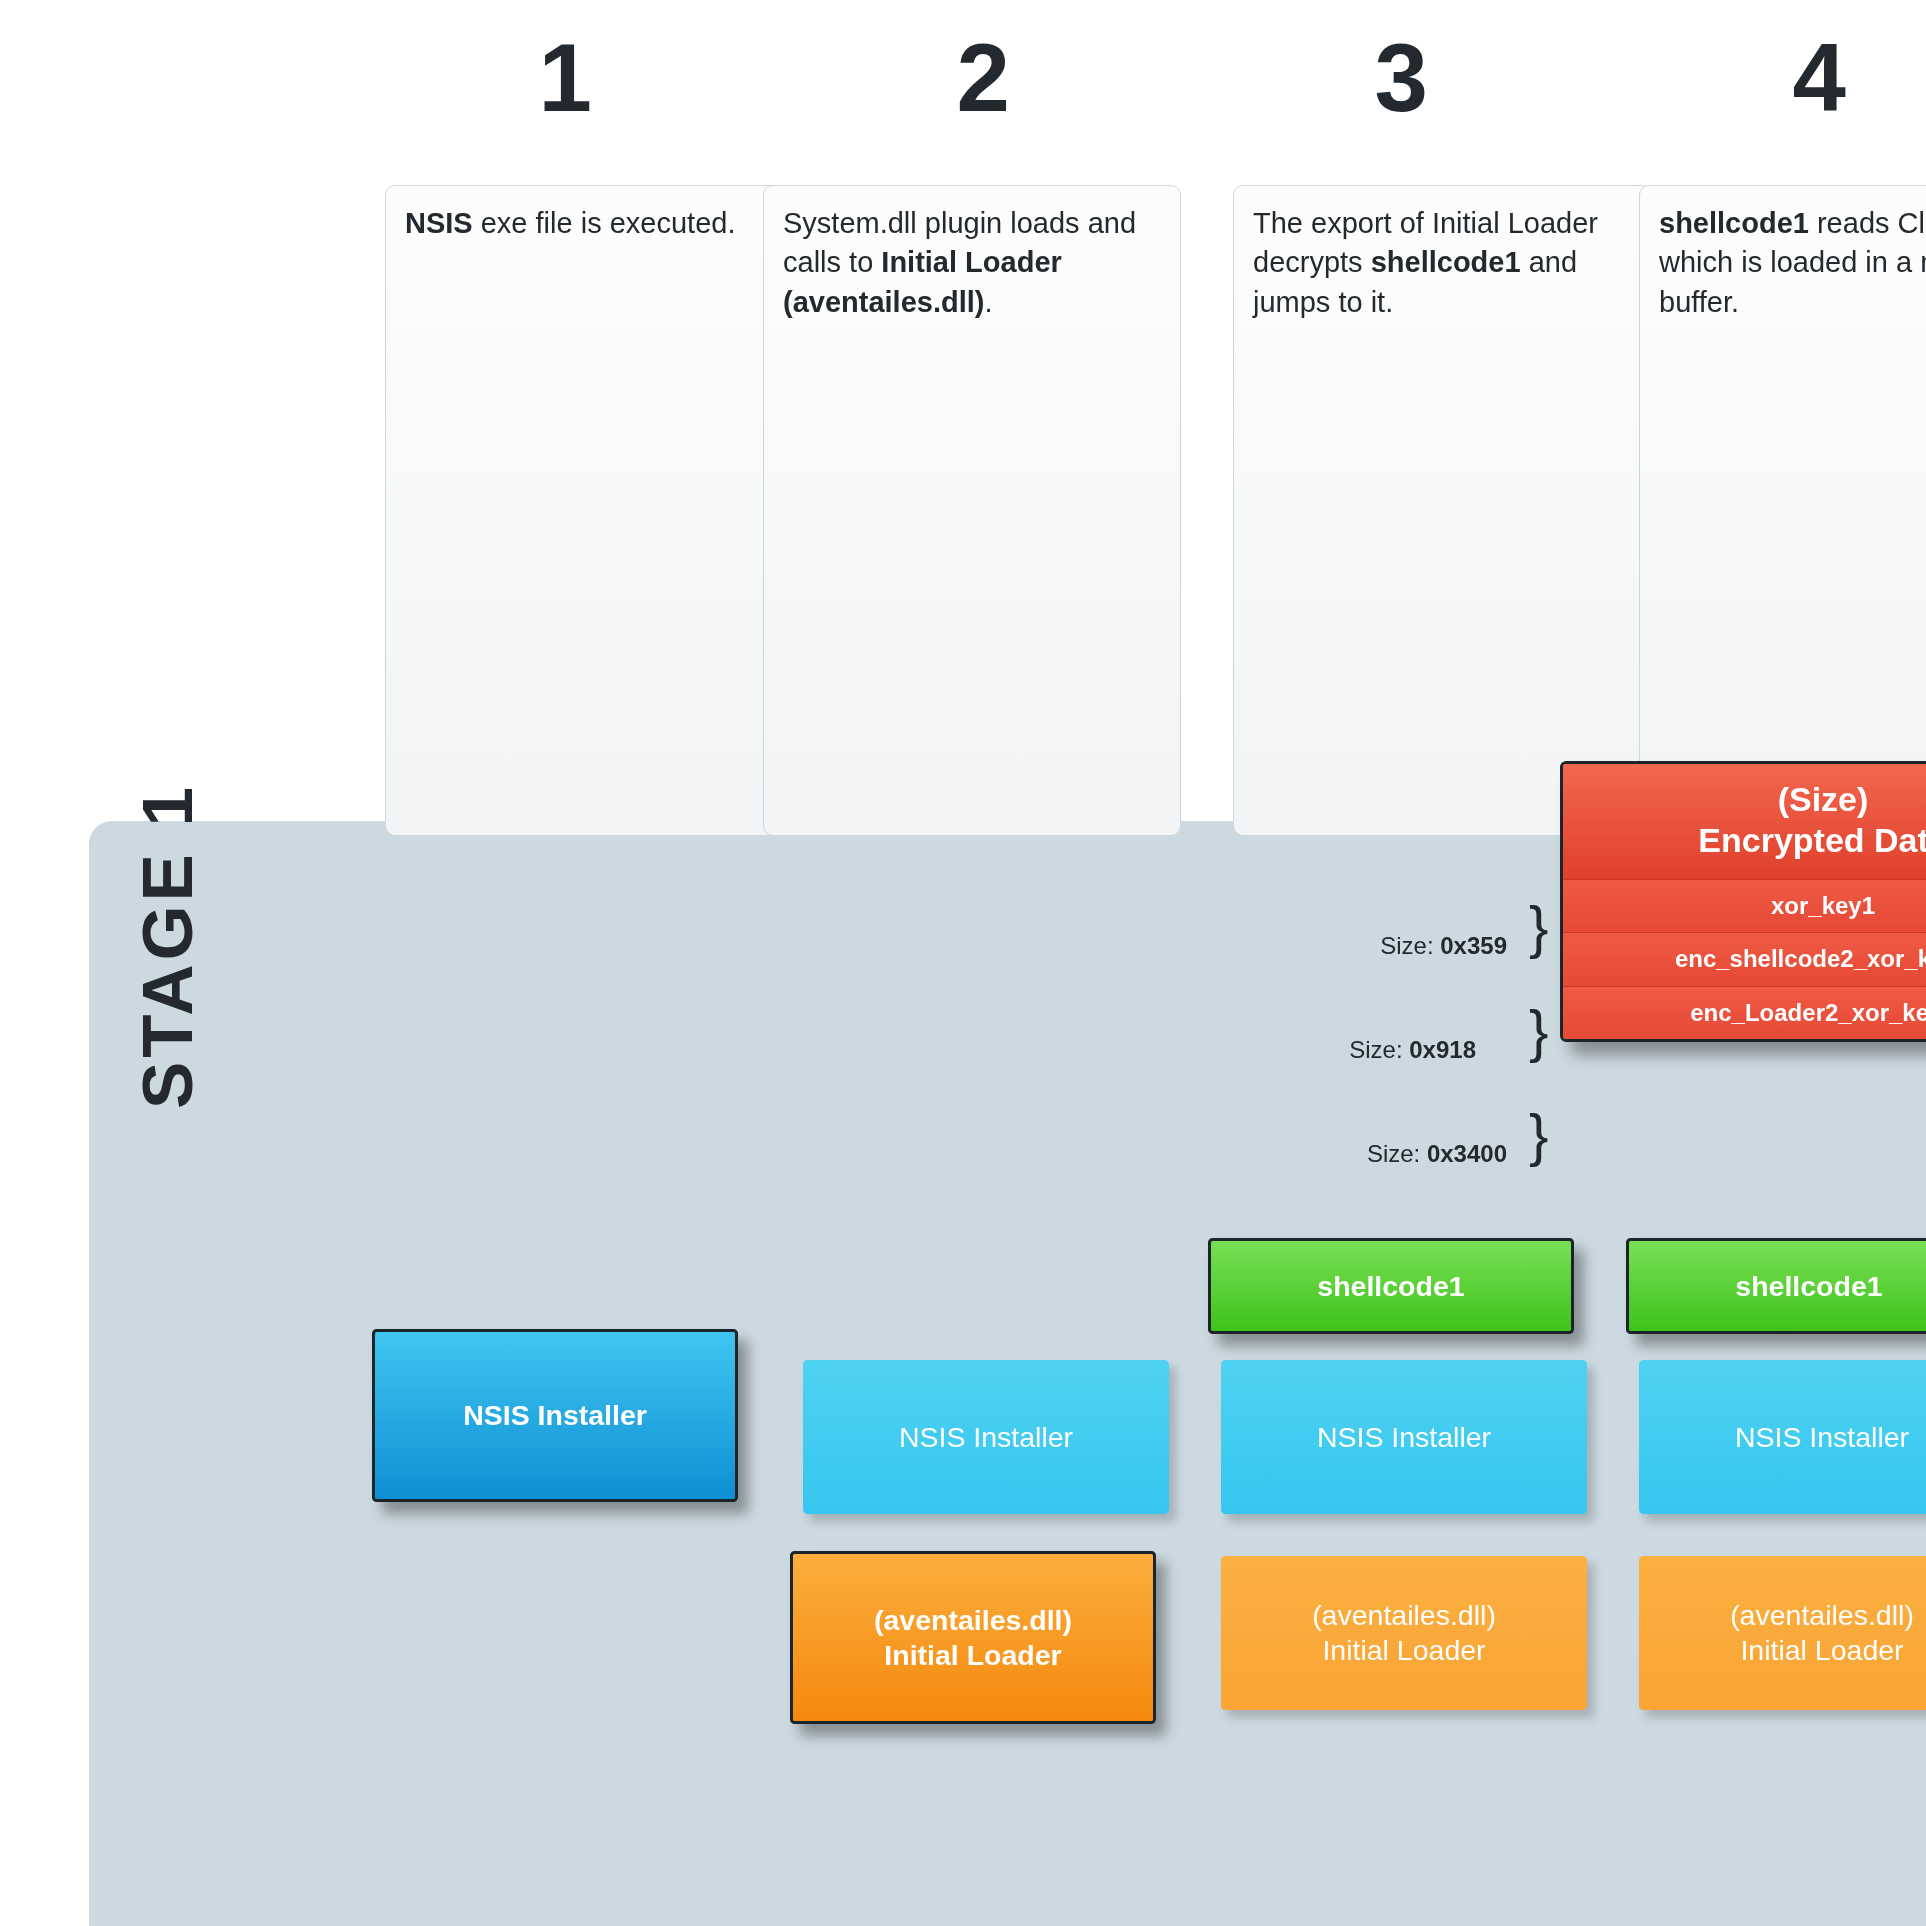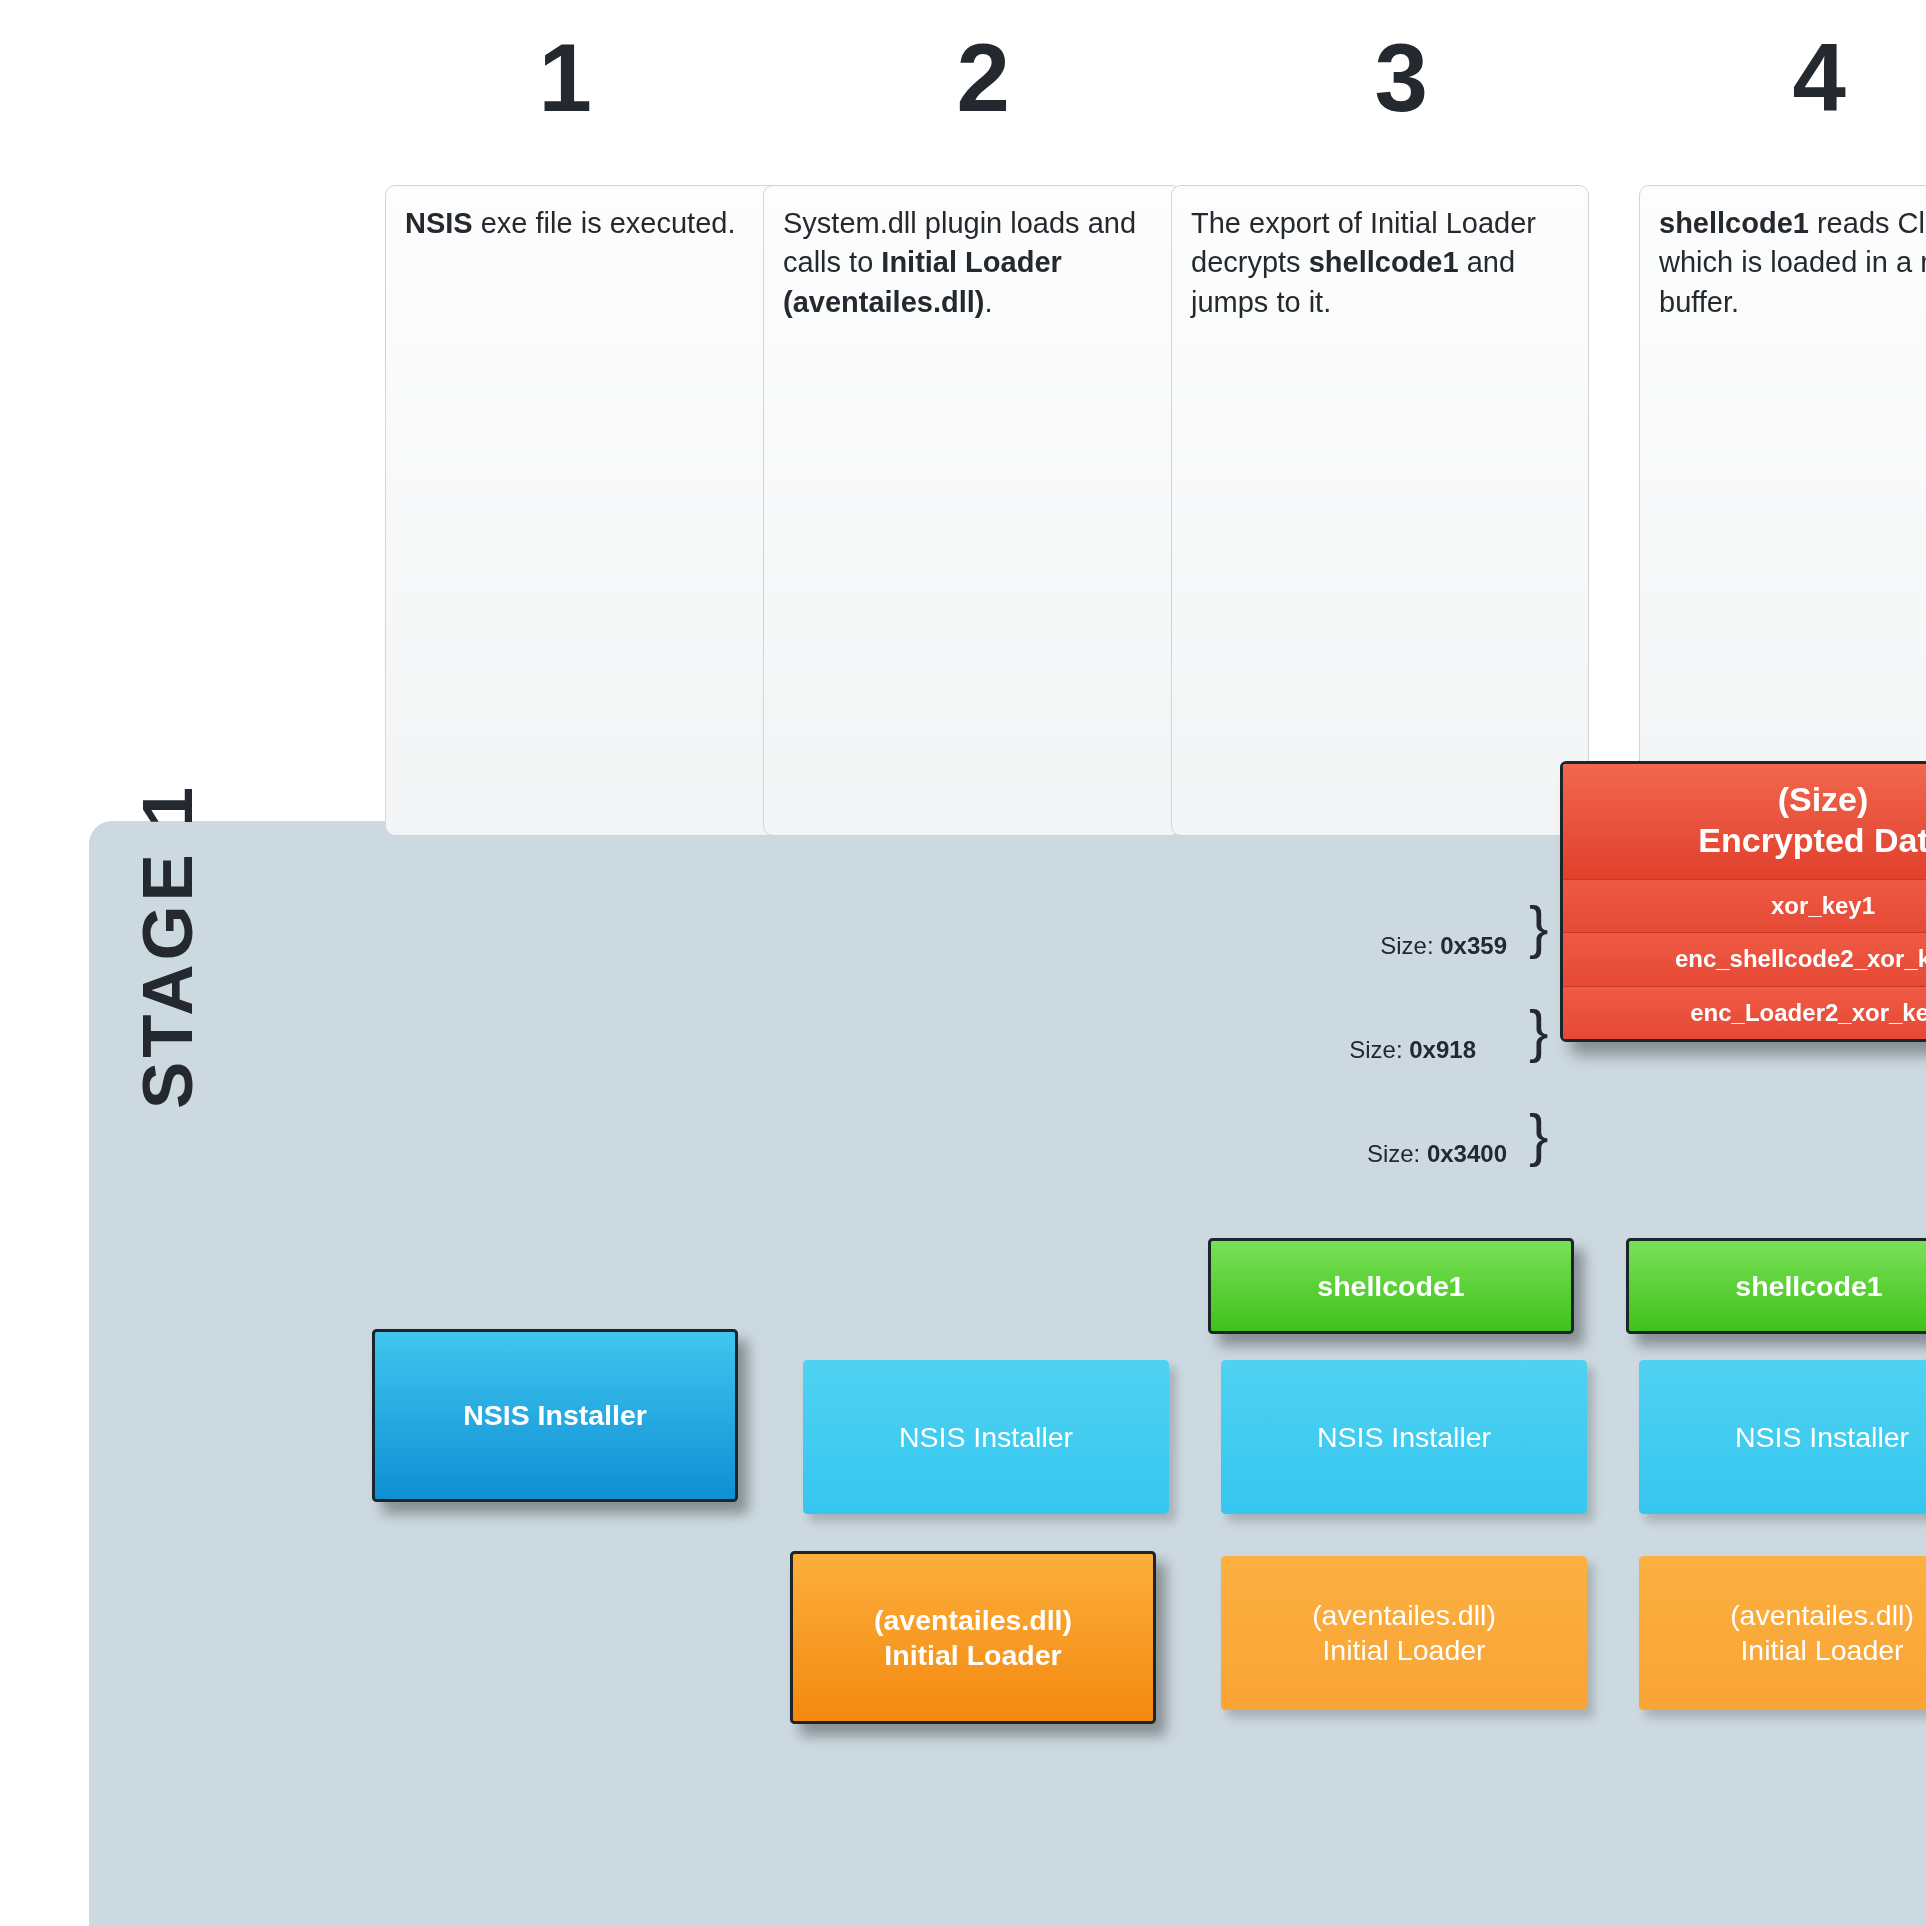--- a/index.html
+++ b/index.html
@@ -165,21 +165,21 @@
   <div class="col-strip" style="left:385px;"></div>
   <div class="col-strip" style="left:803px;"></div>
   <div class="col-strip" style="left:1221px;"></div>
   <div class="col-strip" style="left:1639px;"></div>
 
   <div class="stage-panel"></div>
   <div class="stage-label">STAGE 1</div>
 
   <div class="desc-card" style="left:385px; top:185px; height:651px;"><b>NSIS</b> exe file is executed.</div>
   <div class="desc-card" style="left:763px; top:185px; height:651px;">System.dll plugin loads and calls to <b>Initial Loader (aventailes.dll)</b>.</div>
-  <div class="desc-card" style="left:1171px; top:185px; height:651px;">The export of Initial Loader decrypts <b>shellcode1</b> and jumps to it.</div>
+  <div class="desc-card" style="left:1233px; top:185px; height:651px;">The export of Initial Loader decrypts <b>shellcode1</b> and jumps to it.</div>
   <div class="desc-card" style="left:1639px; top:185px; height:651px;"><b>shellcode1</b> reads Cluck file which is loaded in a memory buffer.</div>
 
   <div class="blk exe active" style="left:372px; top:1329px; height:173px;">
     <span>NSIS Installer</span>
   </div>
 
   <div class="blk exe shadow-soft" style="left:803px; top:1360px; height:154px;">
     <span>NSIS Installer</span>
   </div>
   <div class="blk dll active" style="left:790px; top:1551px; height:173px;">

